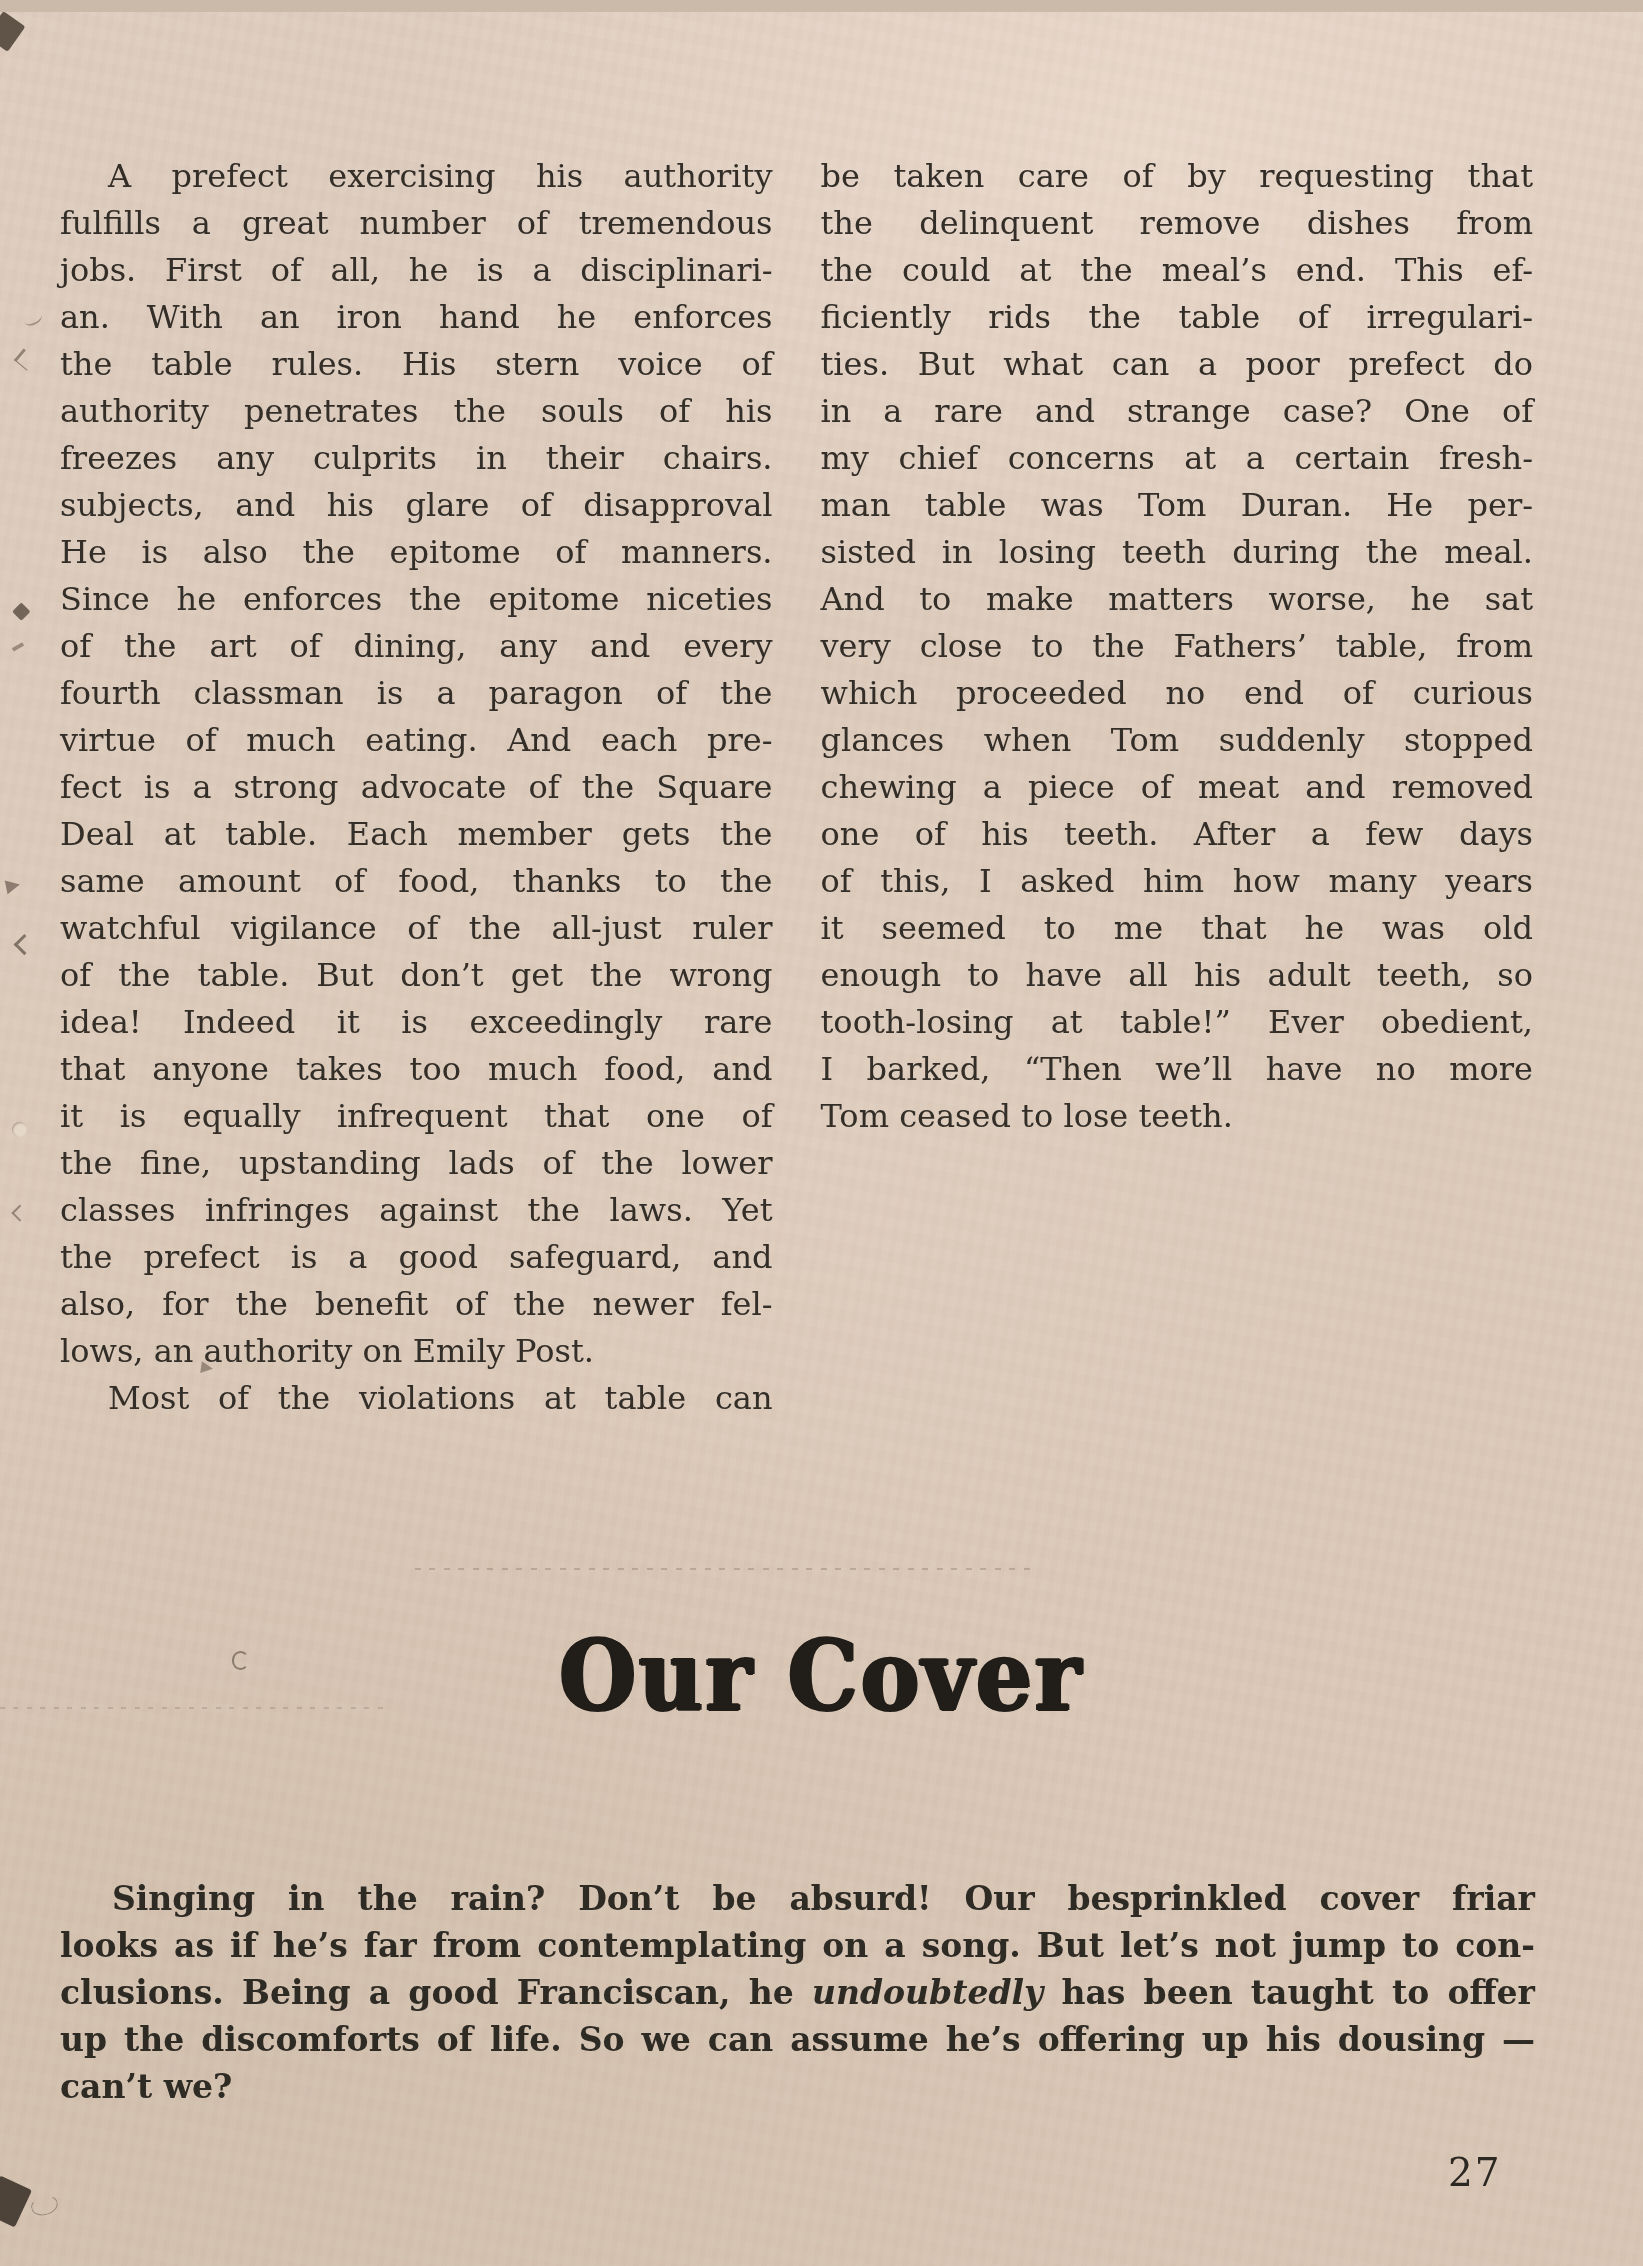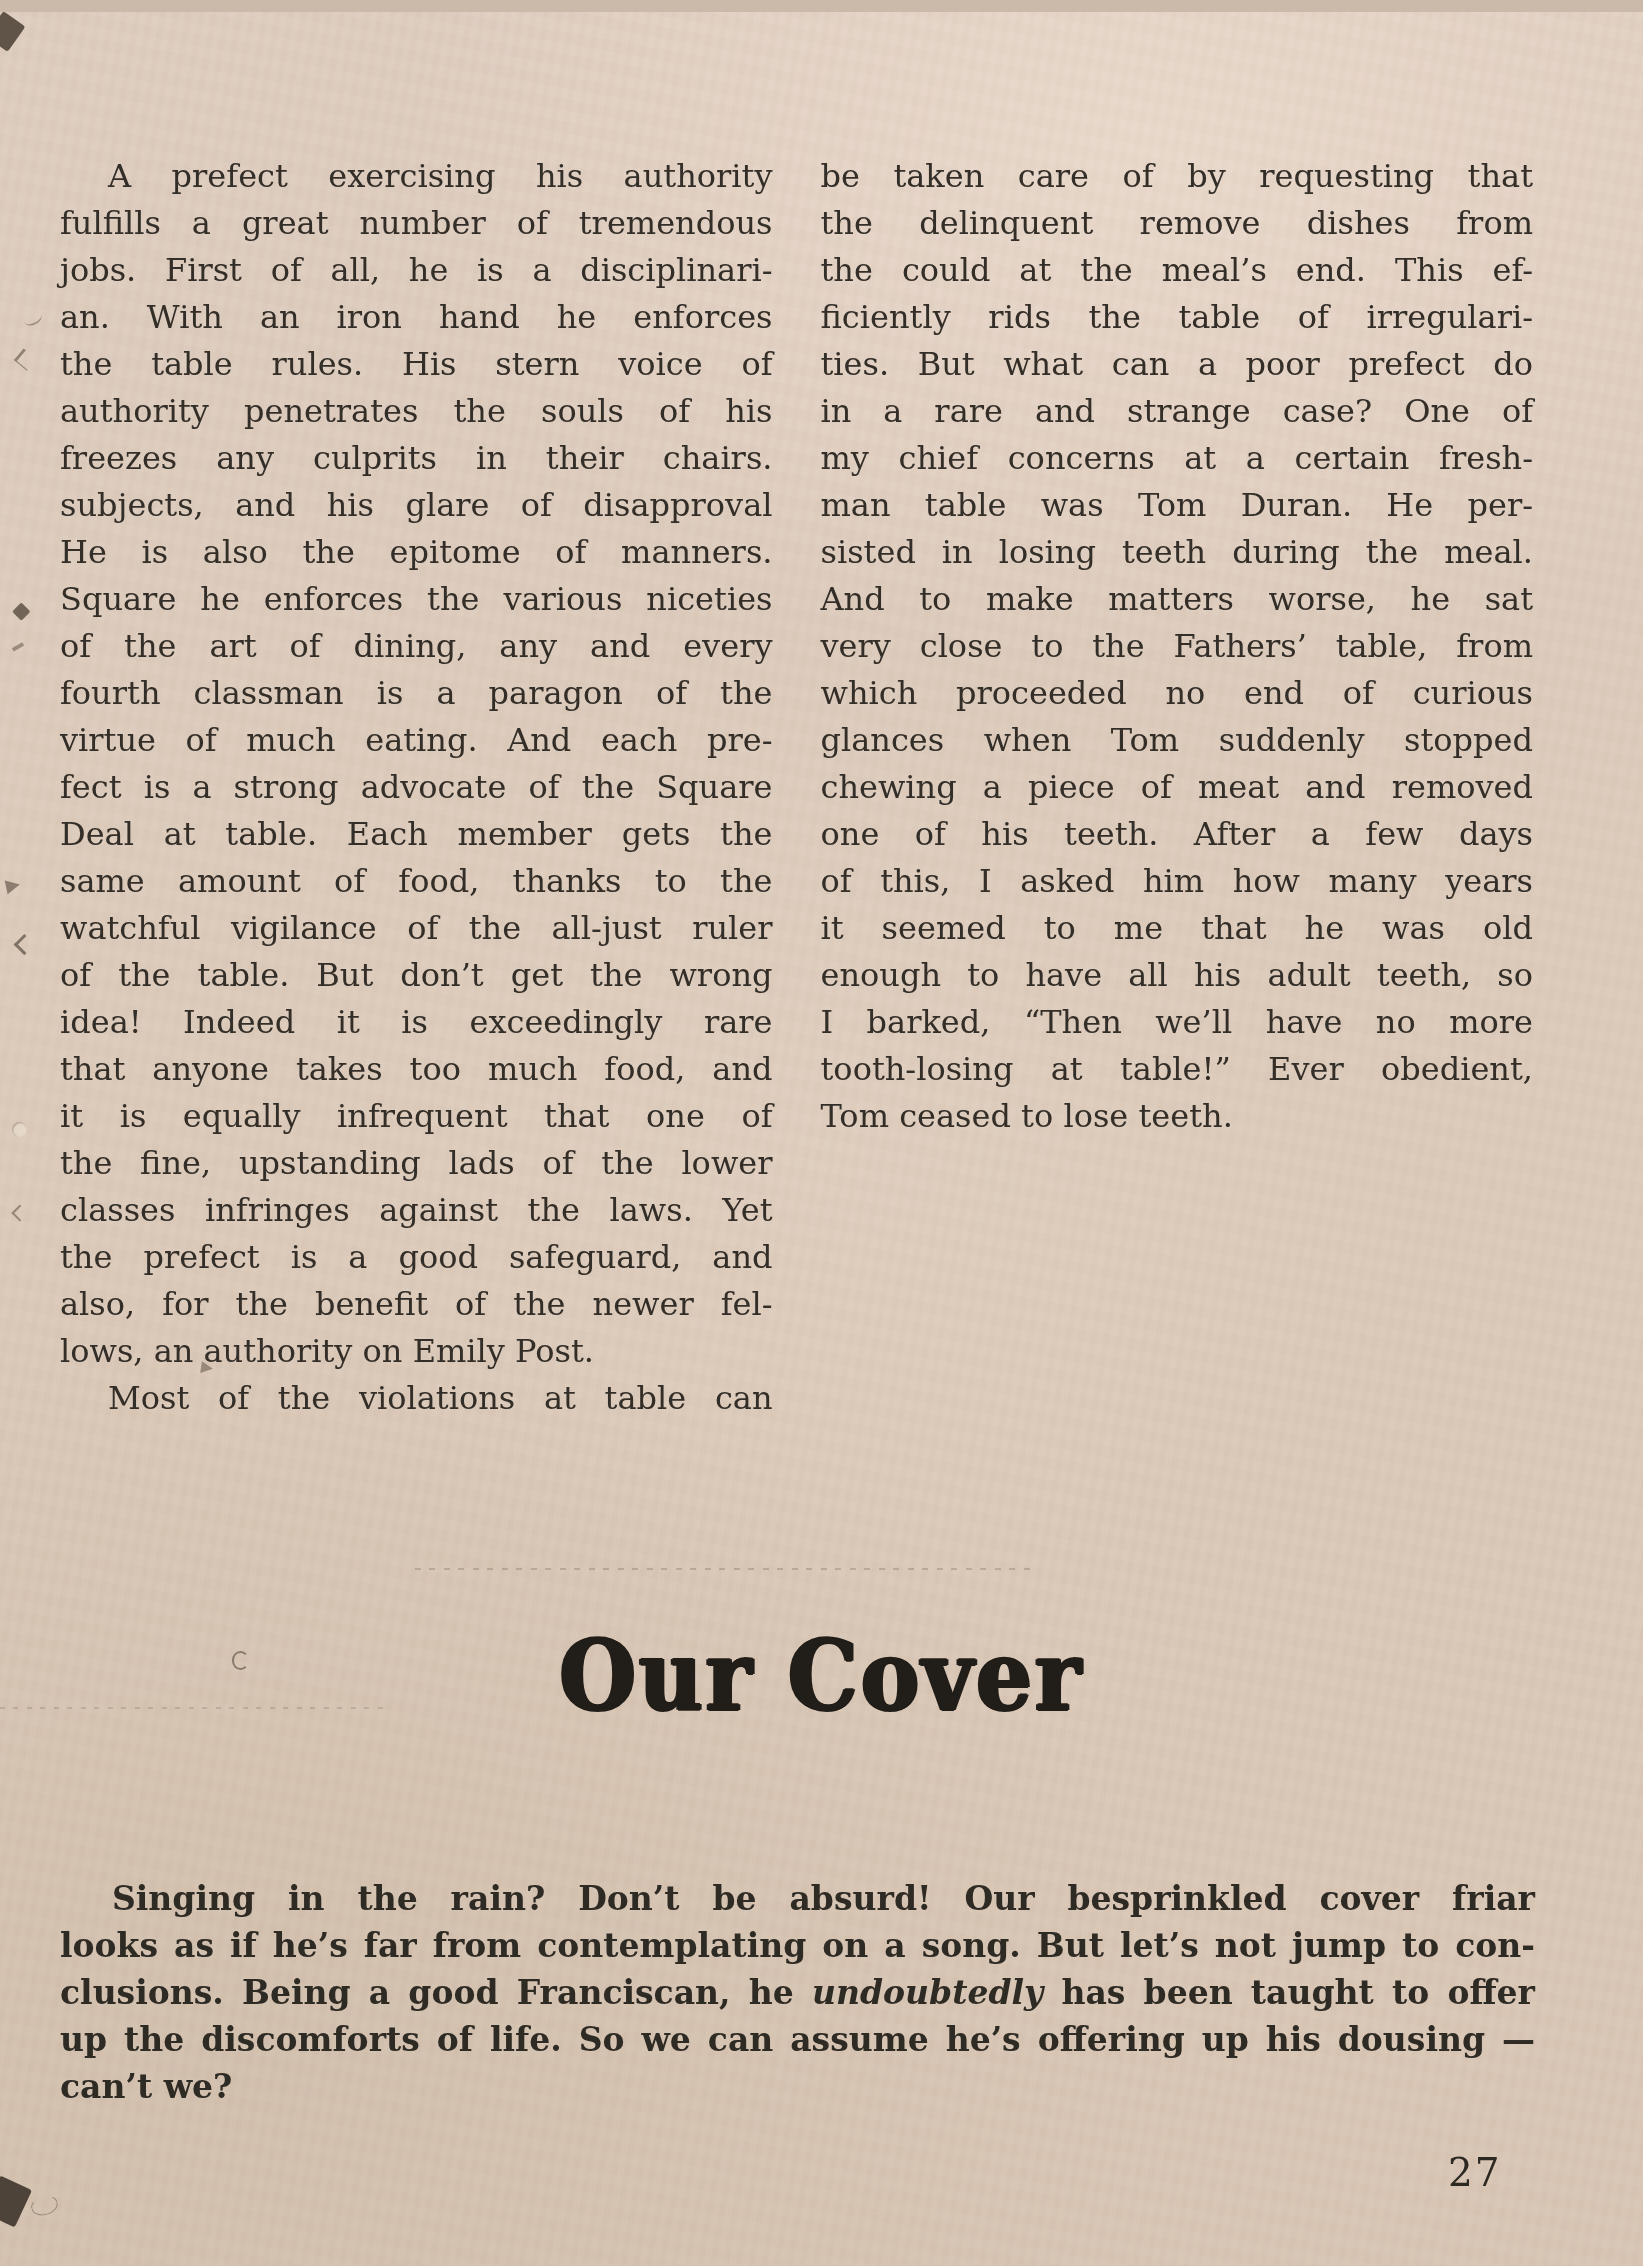--- a/index.html
+++ b/index.html
@@ -99,21 +99,21 @@
     <div class="col">
         <div class="line indent">A prefect exercising his authority</div>
         <div class="line">fulfills a great number of tremendous</div>
         <div class="line">jobs. First of all, he is a disciplinari-</div>
         <div class="line">an. With an iron hand he enforces</div>
         <div class="line">the table rules. His stern voice of</div>
         <div class="line">authority penetrates the souls of his</div>
         <div class="line">freezes any culprits in their chairs.</div>
         <div class="line">subjects, and his glare of disapproval</div>
         <div class="line">He is also the epitome of manners.</div>
-        <div class="line">Square he enforces the various niceties</div>
+        <div class="line">Since he enforces the epitome niceties</div>
         <div class="line">of the art of dining, any and every</div>
         <div class="line">fourth classman is a paragon of the</div>
         <div class="line">virtue of much eating. And each pre-</div>
         <div class="line">fect is a strong advocate of the Square</div>
         <div class="line">Deal at table. Each member gets the</div>
         <div class="line">same amount of food, thanks to the</div>
         <div class="line">watchful vigilance of the all-just ruler</div>
         <div class="line">of the table. But don’t get the wrong</div>
         <div class="line">idea! Indeed it is exceedingly rare</div>
         <div class="line">that anyone takes too much food, and</div>
@@ -138,22 +138,22 @@
           <div class="line">sisted in losing teeth during the meal.</div>
           <div class="line">And to make matters worse, he sat</div>
           <div class="line">very close to the Fathers’ table, from</div>
           <div class="line">which proceeded no end of curious</div>
           <div class="line">glances when Tom suddenly stopped</div>
           <div class="line">chewing a piece of meat and removed</div>
           <div class="line">one of his teeth. After a few days</div>
           <div class="line">of this, I asked him how many years</div>
           <div class="line">it seemed to me that he was old</div>
           <div class="line">enough to have all his adult teeth, so</div>
+          <div class="line">tooth-losing at table!” Ever obedient,</div>
           <div class="line">I barked, “Then we’ll have no more</div>
-          <div class="line">tooth-losing at table!” Ever obedient,</div>
           <div class="line flush">Tom ceased to lose teeth.</div>
         </div>
     </div>
   </main>
 
   <h1 class="heading">Our Cover</h1>
 
   <section class="cover-note">
       <div class="line indent">Singing in the rain? Don’t be absurd! Our besprinkled cover friar</div>
       <div class="line">looks as if he’s far from contemplating on a song. But let’s not jump to con-</div>

